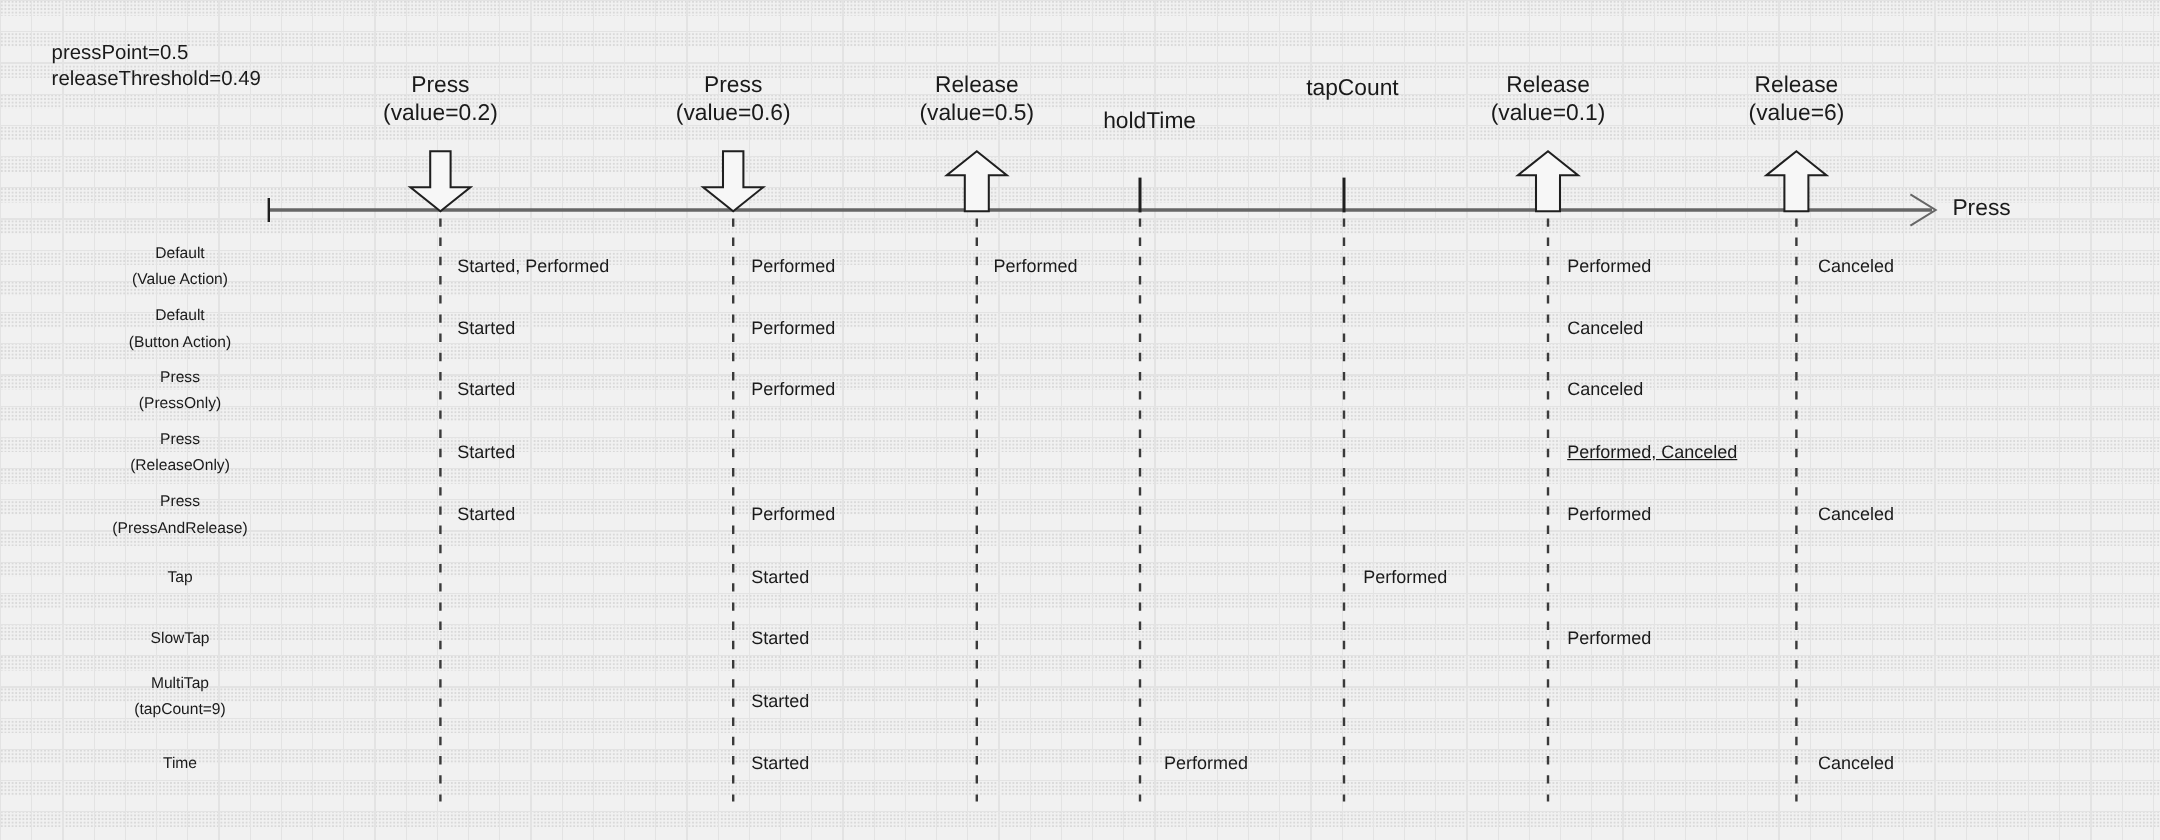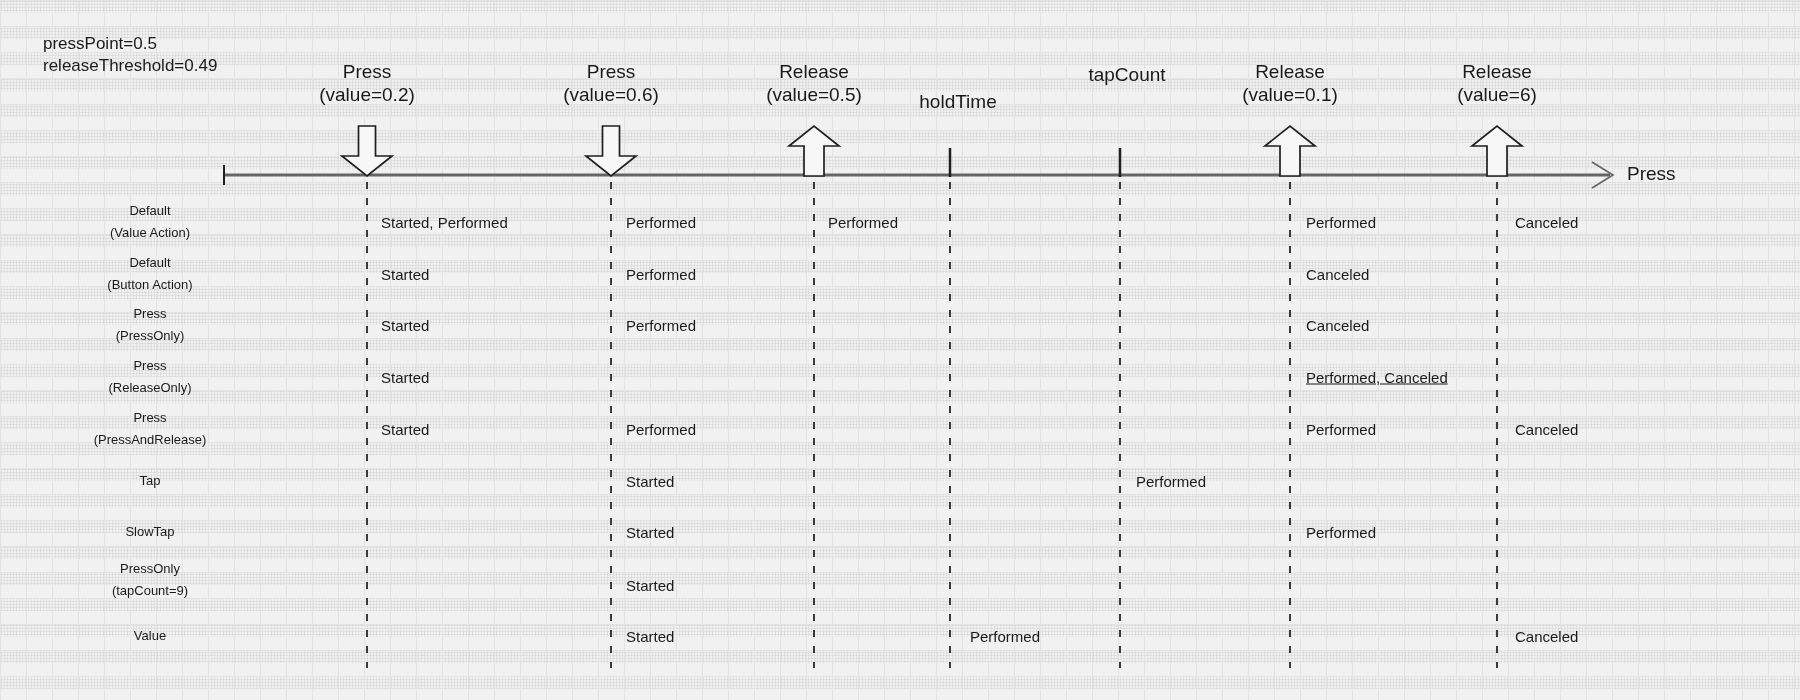--- a/index.html
+++ b/index.html
@@ -171,28 +171,28 @@
       <div class="txt row-label center" style="left: 150px; top: 532px;">
         <div>SlowTap</div>
       </div>
       <div class="txt state-text vcenter" style="left: 626px; top: 532px;">
         <div>Started</div>
       </div>
       <div class="txt state-text vcenter" style="left: 1306px; top: 532px;">
         <div>Performed</div>
       </div>
       <div class="txt row-label center" style="left: 150px; top: 580px;">
-        <div>PressOnly</div>
+        <div>MultiTap</div>
         <div>(tapCount=9)</div>
       </div>
       <div class="txt state-text vcenter" style="left: 626px; top: 585px;">
         <div>Started</div>
       </div>
       <div class="txt row-label center" style="left: 150px; top: 636px;">
-        <div>Value</div>
+        <div>Time</div>
       </div>
       <div class="txt state-text vcenter" style="left: 626px; top: 636px;">
         <div>Started</div>
       </div>
       <div class="txt state-text vcenter" style="left: 970px; top: 636px;">
         <div>Performed</div>
       </div>
       <div class="txt state-text vcenter" style="left: 1515px; top: 636px;">
         <div>Canceled</div>
       </div>

